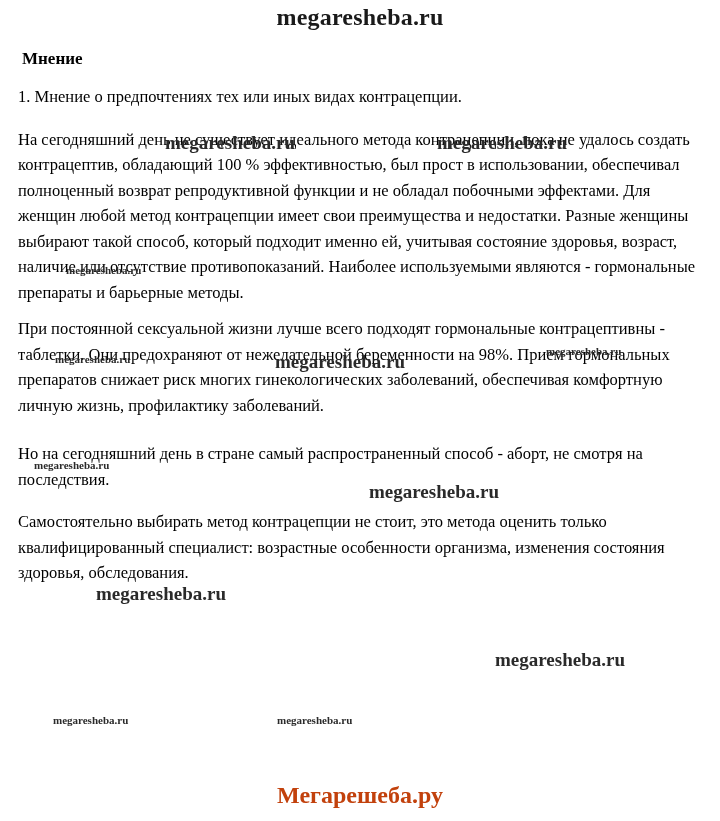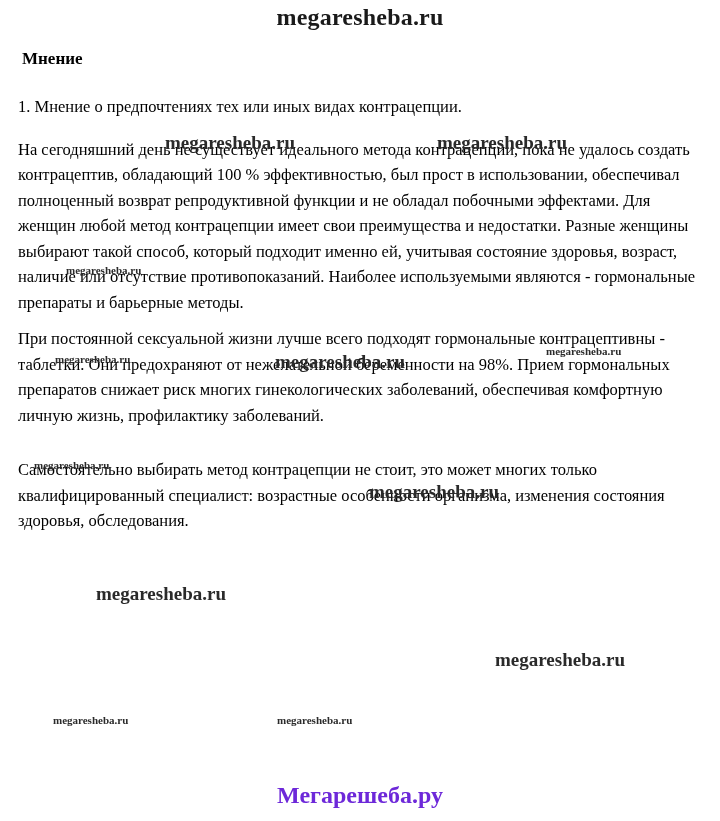--- a/index.html
+++ b/index.html
@@ -34,32 +34,32 @@
   }
   .wm-bottom {
     position: absolute;
     top: 782px;
     left: 0;
     width: 720px;
     text-align: center;
     font-family: "Liberation Serif", serif;
     font-weight: bold;
     font-size: 24px;
-    color: #6d28d9;
+    color: #c2410c;
   }
   .heading {
     position: absolute;
     top: 49px;
     left: 22px;
     font-weight: bold;
     font-size: 17px;
   }
   .content {
     position: absolute;
-    top: 94px;
+    top: 84px;
     left: 18px;
     width: 684px;
     font-size: 16.5px;
     line-height: 25.5px;
   }
   .content p {
     margin: 0 0 11px 0;
   }
   .gap-sm { height: 6px; }
   
@@ -83,22 +83,23 @@
 
   <div class="heading">Мнение</div>
 
   <div class="content">
     <p>1.  Мнение о предпочтениях тех или иных видах контрацепции.</p>
     <div class="gap-sm"></div>
     <p>На сегодняшний день не существует идеального метода контрацепции, пока не удалось создать контрацептив, обладающий  100 % эффективностью, был прост в использовании, обеспечивал полноценный возврат репродуктивной функции и не обладал побочными эффектами. Для  женщин любой метод контрацепции имеет свои преимущества и недостатки. Разные женщины выбирают такой способ, который  подходит именно ей, учитывая состояние здоровья, возраст, наличие или отсутствие противопоказаний.  Наиболее используемыми являются - гормональные препараты  и  барьерные методы.</p>
     <p>При постоянной сексуальной жизни лучше всего  подходят  гормональные контрацептивны  - таблетки. Они предохраняют от нежелательной беременности на 98%. Прием гормональных  препаратов  снижает риск многих  гинекологических  заболеваний,  обеспечивая комфортную личную жизнь, профилактику заболеваний.</p>
     <div class="gap-sm"></div>
     <div class="gap-sm"></div>
+    <p>Но на сегодняшний день в стране самый распространенный способ - аборт, не смотря на последствия.</p>
     <div class="gap-sm"></div>
-    <p> Самостоятельно выбирать  метод контрацепции не стоит, это может многих только квалифицированный специалист:  возрастные особенности организма, изменения состояния здоровья, обследования.</p>
+    <p> Самостоятельно выбирать  метод контрацепции не стоит, это метода оценить только квалифицированный специалист:  возрастные особенности организма, изменения состояния здоровья, обследования.</p>
   </div>
 
   <div id="wm-layer">
       <div class="wm wm-lg" style="left: 165px; top: 132px;">megaresheba.ru</div>
       <div class="wm wm-lg" style="left: 437px; top: 132px;">megaresheba.ru</div>
       <div class="wm wm-sm" style="left: 66px; top: 264px;">megaresheba.ru</div>
       <div class="wm wm-sm" style="left: 55px; top: 353px;">megaresheba.ru</div>
       <div class="wm wm-lg" style="left: 275px; top: 351px;">megaresheba.ru</div>
       <div class="wm wm-sm" style="left: 546px; top: 345px;">megaresheba.ru</div>
       <div class="wm wm-sm" style="left: 34px; top: 459px;">megaresheba.ru</div>

